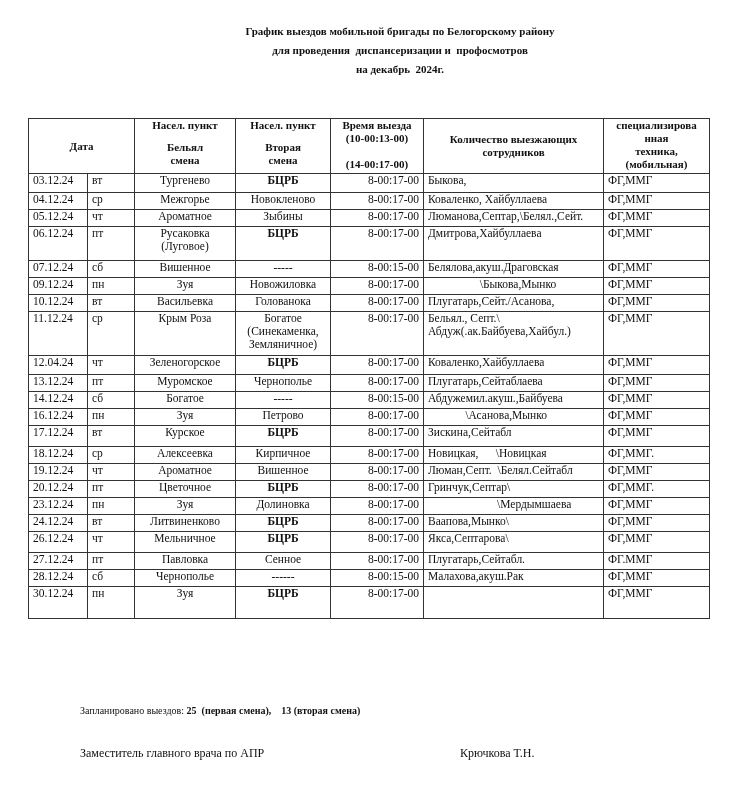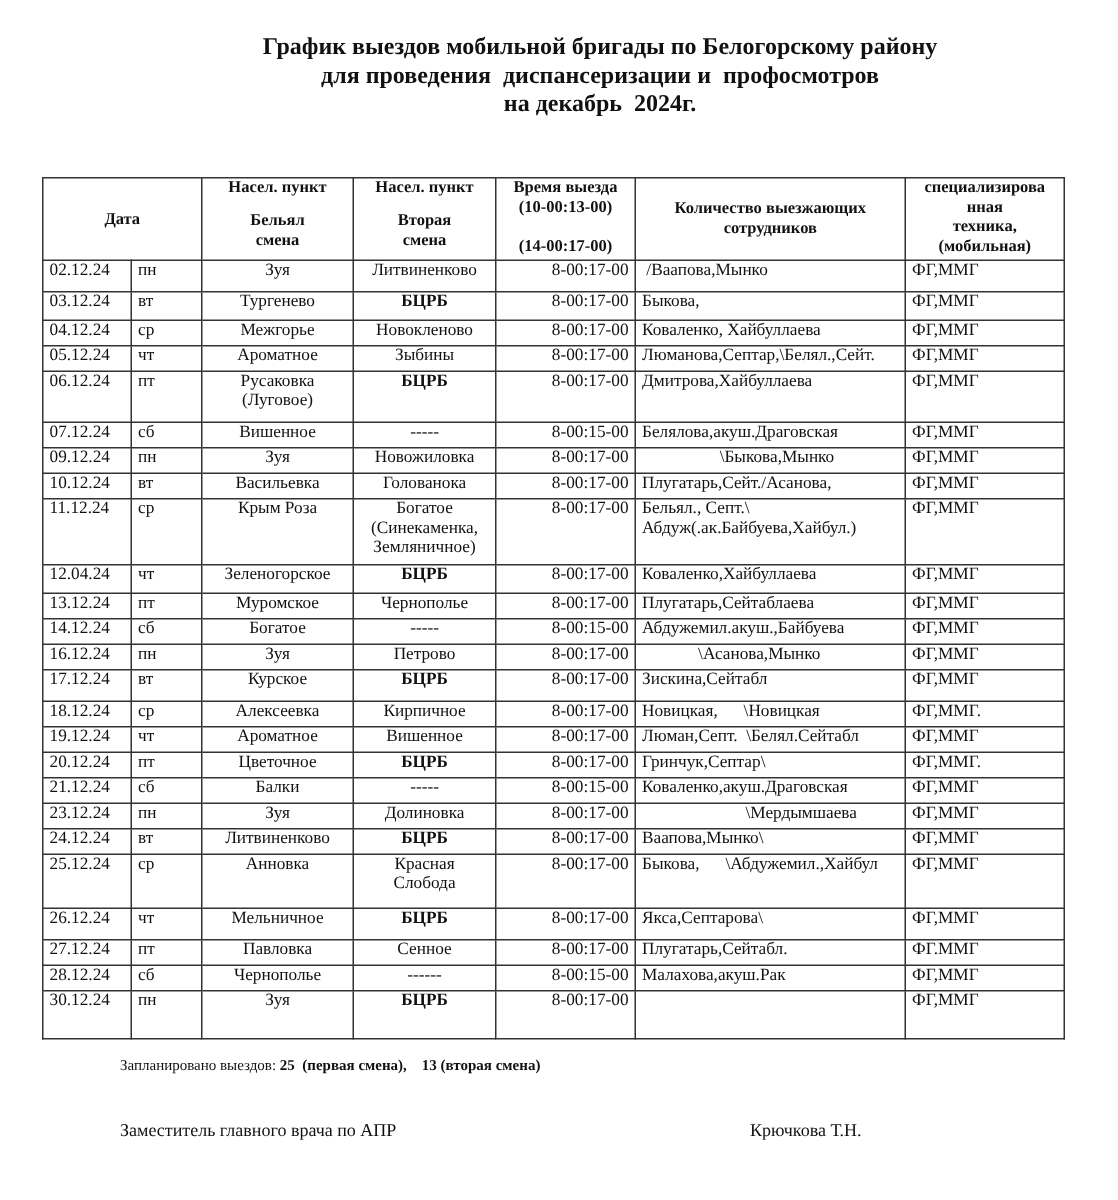--- a/index.html
+++ b/index.html
@@ -3,21 +3,21 @@
 <meta charset="utf-8">
 <style>
   html, body { margin: 0; padding: 0; background: #ffffff; }
   body {
     width: 745px; height: 800px; position: relative; overflow: hidden;
     font-family: "Liberation Serif", "DejaVu Serif", serif;
     color: #111;
   }
   .title {
     position: absolute; left: 150px; top: 22px; width: 500px;
-    text-align: center; font-weight: bold; font-size: 16px; line-height: 19px;
+    text-align: center; font-weight: bold; font-size: 11px; line-height: 19px;
   }
   .title div { white-space: pre; }
   table.sched {
     position: absolute; left: 28px; top: 118px;
     border-collapse: collapse; table-layout: fixed;
     width: 681px; font-size: 11.5px;
   }
   table.sched td, table.sched th {
     border: 1px solid #333; padding: 0 4px; line-height: 13px;
     vertical-align: top; overflow: hidden;
@@ -32,21 +32,21 @@
   td.first, td.second { text-align: center; }
   td.second.bold { font-weight: bold; }
   td.time { text-align: right; vertical-align: bottom; padding-right: 4px; }
   td.staff { text-align: left; white-space: pre; }
   td.equip { text-align: left; padding-left: 6px; }
   .summary {
     position: absolute; left: 80px; top: 705px; font-size: 10px;
   }
   .summary b { font-weight: bold; }
   .sign-role { position: absolute; left: 80px; top: 746px; font-size: 12px; }
-  .sign-name { position: absolute; left: 500px; top: 746px; font-size: 12px; }
+  .sign-name { position: absolute; left: 460px; top: 746px; font-size: 12px; }
 </style>
 </head>
 <body>
 
 <div class="title">
   <div>График выездов мобильной бригады по Белогорскому району</div>
   <div>для проведения  диспансеризации и  профосмотров</div>
   <div>на декабрь  2024г.</div>
 </div>
 
@@ -87,29 +87,20 @@
       </th>
       <th>
         <span class="hl">специализирова</span>
         <span class="hl">нная</span>
         <span class="hl">техника,</span>
         <span class="hl">(мобильная)</span>
       </th>
     </tr>
   </thead>
   <tbody id="rows">
-      <tr style="height: 21px;">
-        <td class="date">02.12.24</td>
-        <td class="dow">пн</td>
-        <td class="first">Зуя</td>
-        <td class="second">Литвиненково</td>
-        <td class="time">8-00:17-00</td>
-        <td class="staff"> /Ваапова,Мынко</td>
-        <td class="equip">ФГ,ММГ</td>
-      </tr>
       <tr style="height: 19px;">
         <td class="date">03.12.24</td>
         <td class="dow">вт</td>
         <td class="first">Тургенево</td>
         <td class="second bold">БЦРБ</td>
         <td class="time">8-00:17-00</td>
         <td class="staff">Быкова,</td>
         <td class="equip">ФГ,ММГ</td>
       </tr>
       <tr style="height: 17px;">
@@ -249,56 +240,35 @@
       <tr style="height: 17px;">
         <td class="date">20.12.24</td>
         <td class="dow">пт</td>
         <td class="first">Цветочное</td>
         <td class="second bold">БЦРБ</td>
         <td class="time">8-00:17-00</td>
         <td class="staff">Гринчук,Септар\</td>
         <td class="equip">ФГ,ММГ.</td>
       </tr>
       <tr style="height: 17px;">
-        <td class="date">21.12.24</td>
-        <td class="dow">сб</td>
-        <td class="first">Балки</td>
-        <td class="second">-----</td>
-        <td class="time">8-00:15-00</td>
-        <td class="staff">Коваленко,акуш.Драговская</td>
-        <td class="equip">ФГ,ММГ</td>
-      </tr>
-      <tr style="height: 17px;">
         <td class="date">23.12.24</td>
         <td class="dow">пн</td>
         <td class="first">Зуя</td>
         <td class="second">Долиновка</td>
         <td class="time">8-00:17-00</td>
         <td class="staff">                        \Мердымшаева</td>
         <td class="equip">ФГ,ММГ</td>
       </tr>
       <tr style="height: 17px;">
         <td class="date">24.12.24</td>
         <td class="dow">вт</td>
         <td class="first">Литвиненково</td>
         <td class="second bold">БЦРБ</td>
         <td class="time">8-00:17-00</td>
         <td class="staff">Ваапова,Мынко\</td>
-        <td class="equip">ФГ,ММГ</td>
-      </tr>
-      <tr style="height: 36px;">
-        <td class="date">25.12.24</td>
-        <td class="dow">ср</td>
-        <td class="first">Анновка</td>
-        <td class="second">
-          <div>Красная</div>
-          <div>Слобода</div>
-        </td>
-        <td class="time">8-00:17-00</td>
-        <td class="staff">Быкова,      \Абдужемил.,Хайбул</td>
         <td class="equip">ФГ,ММГ</td>
       </tr>
       <tr style="height: 21px;">
         <td class="date">26.12.24</td>
         <td class="dow">чт</td>
         <td class="first">Мельничное</td>
         <td class="second bold">БЦРБ</td>
         <td class="time">8-00:17-00</td>
         <td class="staff">Якса,Септарова\</td>
         <td class="equip">ФГ,ММГ</td>

